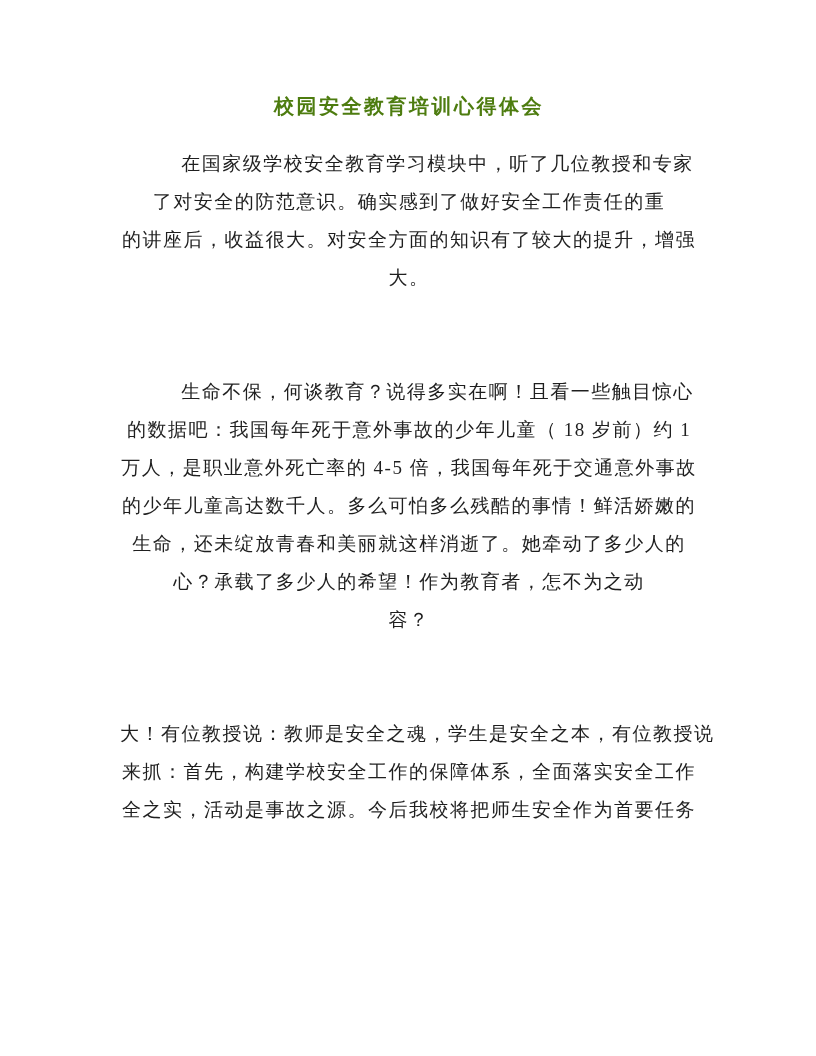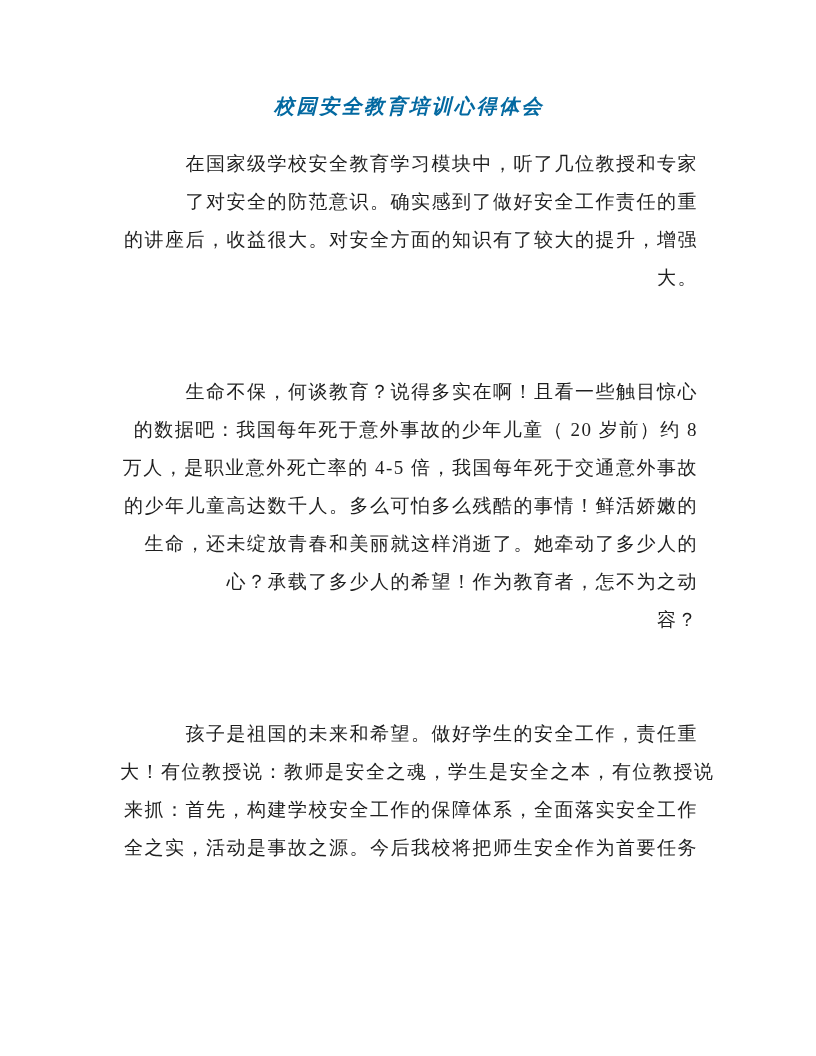--- a/index.html
+++ b/index.html
@@ -29,47 +29,46 @@
     font-size: 19px;
     letter-spacing: 1.5px;
   }
   .paragraph + .paragraph {
     margin-top: 76px;
   }
   .line {
     height: 38px;
     line-height: 38px;
     white-space: nowrap;
-    text-align: right;
+    text-align: center;
   }
   .line.first {
     padding-left: 57px;
   }
 </style>
 </head>
 <body>
 
 <main class="doc-page" style="background: rgb(255, 255, 255); color: rgb(31, 31, 31);">
-  <h1 class="doc-title" style="color: #0369a1; font-style: italic;">校园安全教育培训心得体会</h1>
+  <h1 class="doc-title" style="color: #4d7c0f;">校园安全教育培训心得体会</h1>
   <div class="doc-body">
       <div class="paragraph">
         <div class="line first">在国家级学校安全教育学习模块中，听了几位教授和专家</div>
         <div class="line">了对安全的防范意识。确实感到了做好安全工作责任的重</div>
         <div class="line">的讲座后，收益很大。对安全方面的知识有了较大的提升，增强</div>
         <div class="line">大。</div>
       </div>
       <div class="paragraph">
         <div class="line first">生命不保，何谈教育？说得多实在啊！且看一些触目惊心</div>
-        <div class="line">的数据吧：我国每年死于意外事故的少年儿童（ 20 岁前）约 8</div>
+        <div class="line">的数据吧：我国每年死于意外事故的少年儿童（ 18 岁前）约 1</div>
         <div class="line">万人，是职业意外死亡率的 4-5 倍，我国每年死于交通意外事故</div>
         <div class="line">的少年儿童高达数千人。多么可怕多么残酷的事情！鲜活娇嫩的</div>
         <div class="line">生命，还未绽放青春和美丽就这样消逝了。她牵动了多少人的</div>
         <div class="line">心？承载了多少人的希望！作为教育者，怎不为之动</div>
         <div class="line">容？</div>
       </div>
       <div class="paragraph">
-        <div class="line first">孩子是祖国的未来和希望。做好学生的安全工作，责任重</div>
         <div class="line">大！有位教授说：教师是安全之魂，学生是安全之本，有位教授说</div>
         <div class="line">来抓：首先，构建学校安全工作的保障体系，全面落实安全工作</div>
         <div class="line">全之实，活动是事故之源。今后我校将把师生安全作为首要任务</div>
       </div>
     </div>
 </main>
 
 </body></html>

